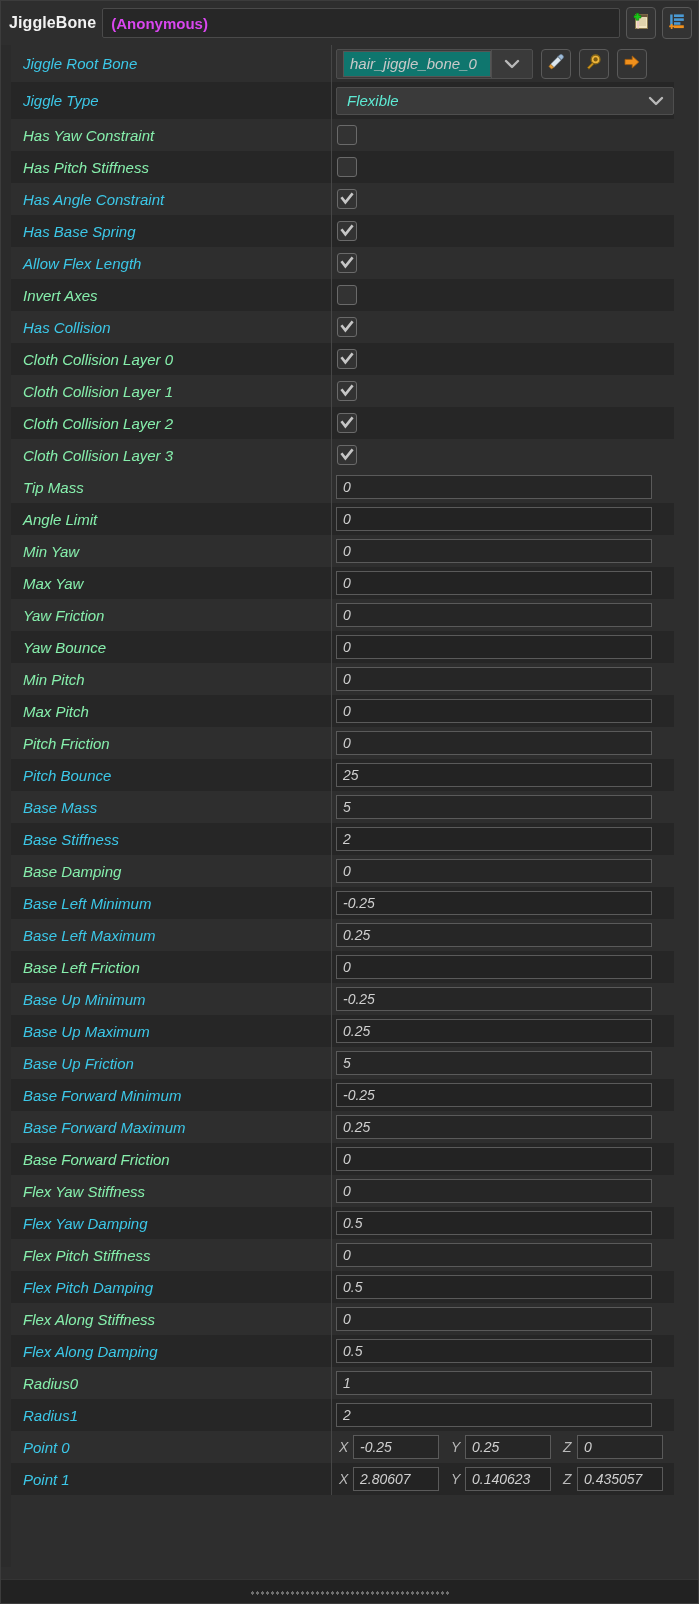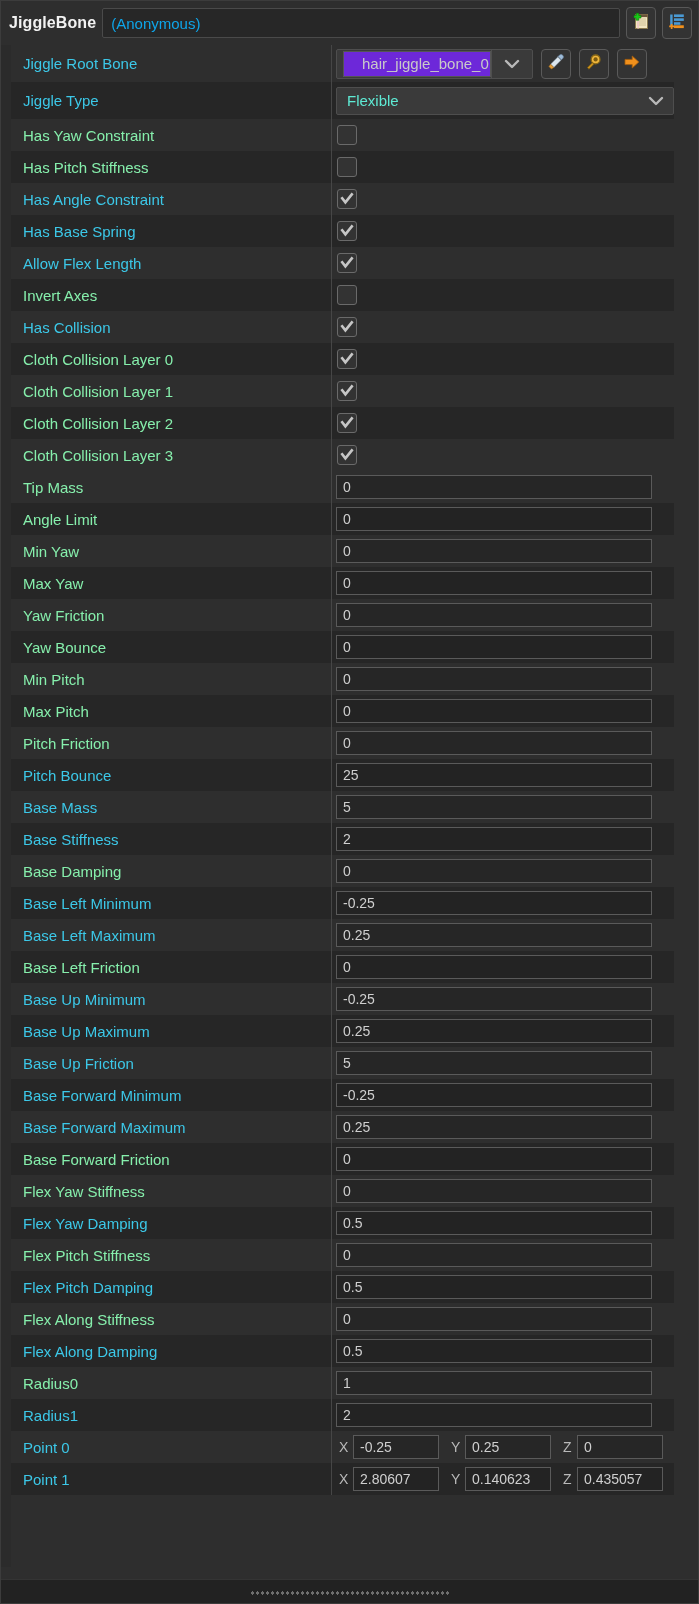--- a/index.html
+++ b/index.html
@@ -32,35 +32,36 @@
   }
   .name-field{
     flex:1 1 auto;height:30px;
     background:#272727;
     border:1px solid #4a4a4a;
     border-radius:2px;
     display:flex;align-items:center;
     padding:0 8px;box-sizing:border-box;
     min-width:0;
   }
-  .name-field .ph{color:#0ea5e9;font-size:15px;font-weight:normal;}
+  .name-field .ph{color:#d946ef;font-size:15px;font-weight:bold;}
   .hdr-btn{
     width:30px;height:32px;flex:0 0 30px;
     border:1px solid #585858;border-radius:4px;
     background:#333;
     display:flex;align-items:center;justify-content:center;
     box-sizing:border-box;
   }
 
   
   .rows{
     flex:1 1 auto;overflow:hidden;
     border-left:10px solid #2b2b2b;
     box-sizing:border-box;
     background:#2e2e2e;
+    font-style:italic;
   }
   .row{
     height:32px;display:flex;align-items:center;
     box-sizing:border-box;position:relative;
     width:663px;
   }
   .row.odd{background:#2e2e2e;}
   .row.even{background:#262626;}
   .row::after{
     content:"";position:absolute;left:320px;top:0;bottom:0;
@@ -104,23 +105,23 @@
 
   
   .ddgroup{
     display:flex;align-items:center;height:30px;
     background:#3a3a3a;border:1px solid #4e4e4e;
     border-radius:2px;box-sizing:border-box;
     width:197px;
   }
   .ddgroup .dd-val{
     flex:1 1 auto;height:26px;margin:1px 0 1px 6px;
-    background:#6d28d9;border:1px solid #555;
+    background:#0f766e;border:1px solid #555;
     box-sizing:border-box;display:flex;align-items:center;
-    padding-left:18px;font-size:15px;color:#c9c9c9;
+    padding-left:6px;font-size:15px;color:#c9c9c9;
     overflow:hidden;white-space:nowrap;
   }
   .ddgroup .dd-arrow{
     width:40px;flex:0 0 40px;height:100%;
     display:flex;align-items:center;justify-content:center;
     border-left:1px solid #4e4e4e;
   }
   .iconbtn{
     width:30px;height:30px;flex:0 0 30px;
     border:1px solid #5a5a5a;border-radius:4px;

